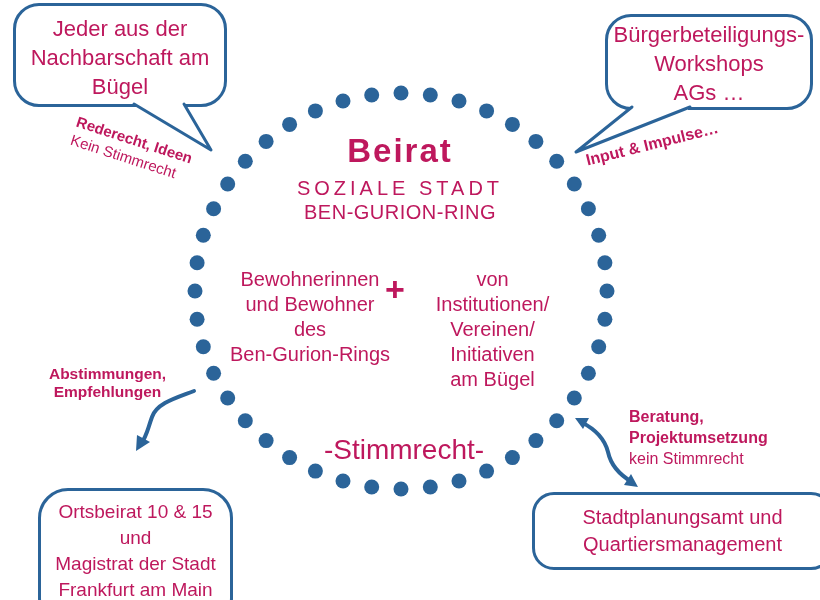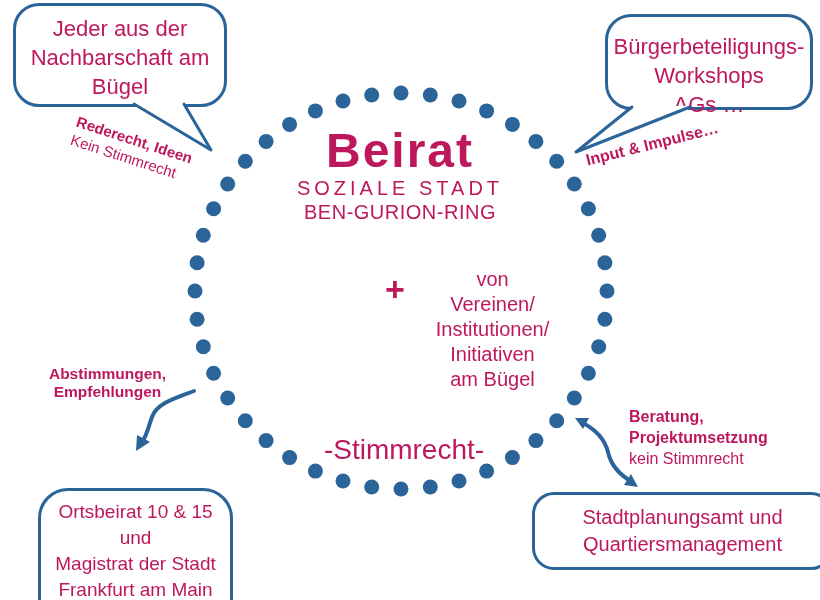--- a/index.html
+++ b/index.html
@@ -7,31 +7,31 @@
     position:relative;width:820px;height:600px;background:#ffffff;overflow:hidden;
     font-family:"Liberation Sans", sans-serif;color:#be185d;
   }
   .abs{position:absolute;}
   .bubble{
     box-sizing:border-box;border:3px solid #2b6499;border-radius:26px;
     background:#ffffff;text-align:center;
   }
   .bubble .ln{font-size:22px;line-height:29px;white-space:nowrap;}
   .bub-tl{left:13px;top:3px;width:214px;height:104px;padding-top:8px;}
-  .bub-tr{left:605px;top:14px;width:208px;height:96px;padding-top:15px;}
+  .bub-tr{left:605px;top:14px;width:208px;height:96px;padding-top:3px;}
   .box{
     box-sizing:border-box;border:3px solid #2b6499;border-radius:26px;
     background:#ffffff;text-align:center;
   }
   .box .ln{font-size:19px;line-height:26px;white-space:nowrap;}
   .box-bl{left:38px;top:488px;width:195px;height:140px;padding-top:8px;border-radius:30px;}
   .box-br{left:532px;top:492px;width:301px;height:78px;padding-top:9px;border-radius:22px;}
   .box-br .ln{font-size:20px;line-height:27px;}
   .title-block{left:250px;top:126px;width:300px;text-align:center;}
-  .title{font-size:48px;font-weight:bold;letter-spacing:2px;line-height:50px;}
+  .title{font-size:33px;font-weight:bold;letter-spacing:2px;line-height:50px;}
   .subtitle1{font-size:20px;letter-spacing:4px;line-height:24px;}
   .subtitle2{font-size:20px;letter-spacing:0.5px;line-height:24px;}
   .col{text-align:center;}
   .col .ln{font-size:20px;line-height:25px;white-space:nowrap;}
   .col-left{left:225px;top:267px;width:170px;}
   .col-right{left:410px;top:267px;width:165px;}
   .plus{left:385px;top:270px;font-size:34px;font-weight:bold;}
   .stimmrecht{left:304px;top:434px;width:200px;text-align:center;font-size:28px;}
   .rlabel{transform-origin:0 0;white-space:nowrap;}
   .lab-tl{left:80px;top:112px;transform:rotate(18deg);}
@@ -70,27 +70,33 @@
   <div class="abs rlabel lab-tr">
     <span>Input &amp; Impulse…</span>
   </div>
 
   <div class="abs title-block">
     <div class="title">Beirat</div>
     <div class="subtitle1">SOZIALE STADT</div>
     <div class="subtitle2">BEN-GURION-RING</div>
   </div>
 
+  <div class="abs col col-left">
+    <div class="ln">Bewohnerinnen</div>
+    <div class="ln">und Bewohner</div>
+    <div class="ln">des</div>
+    <div class="ln">Ben-Gurion-Rings</div>
+  </div>
 
   <div class="abs plus">+</div>
 
   <div class="abs col col-right">
     <div class="ln">von</div>
+    <div class="ln">Institutionen/</div>
     <div class="ln">Vereinen/</div>
-    <div class="ln">Institutionen/</div>
     <div class="ln">Initiativen</div>
     <div class="ln">am Bügel</div>
   </div>
 
   <div class="abs stimmrecht">-Stimmrecht-</div>
 
   <div class="abs lab-br">
     <div class="b">Beratung,</div>
     <div class="b">Projektumsetzung</div>
     <div class="r">kein Stimmrecht</div>

